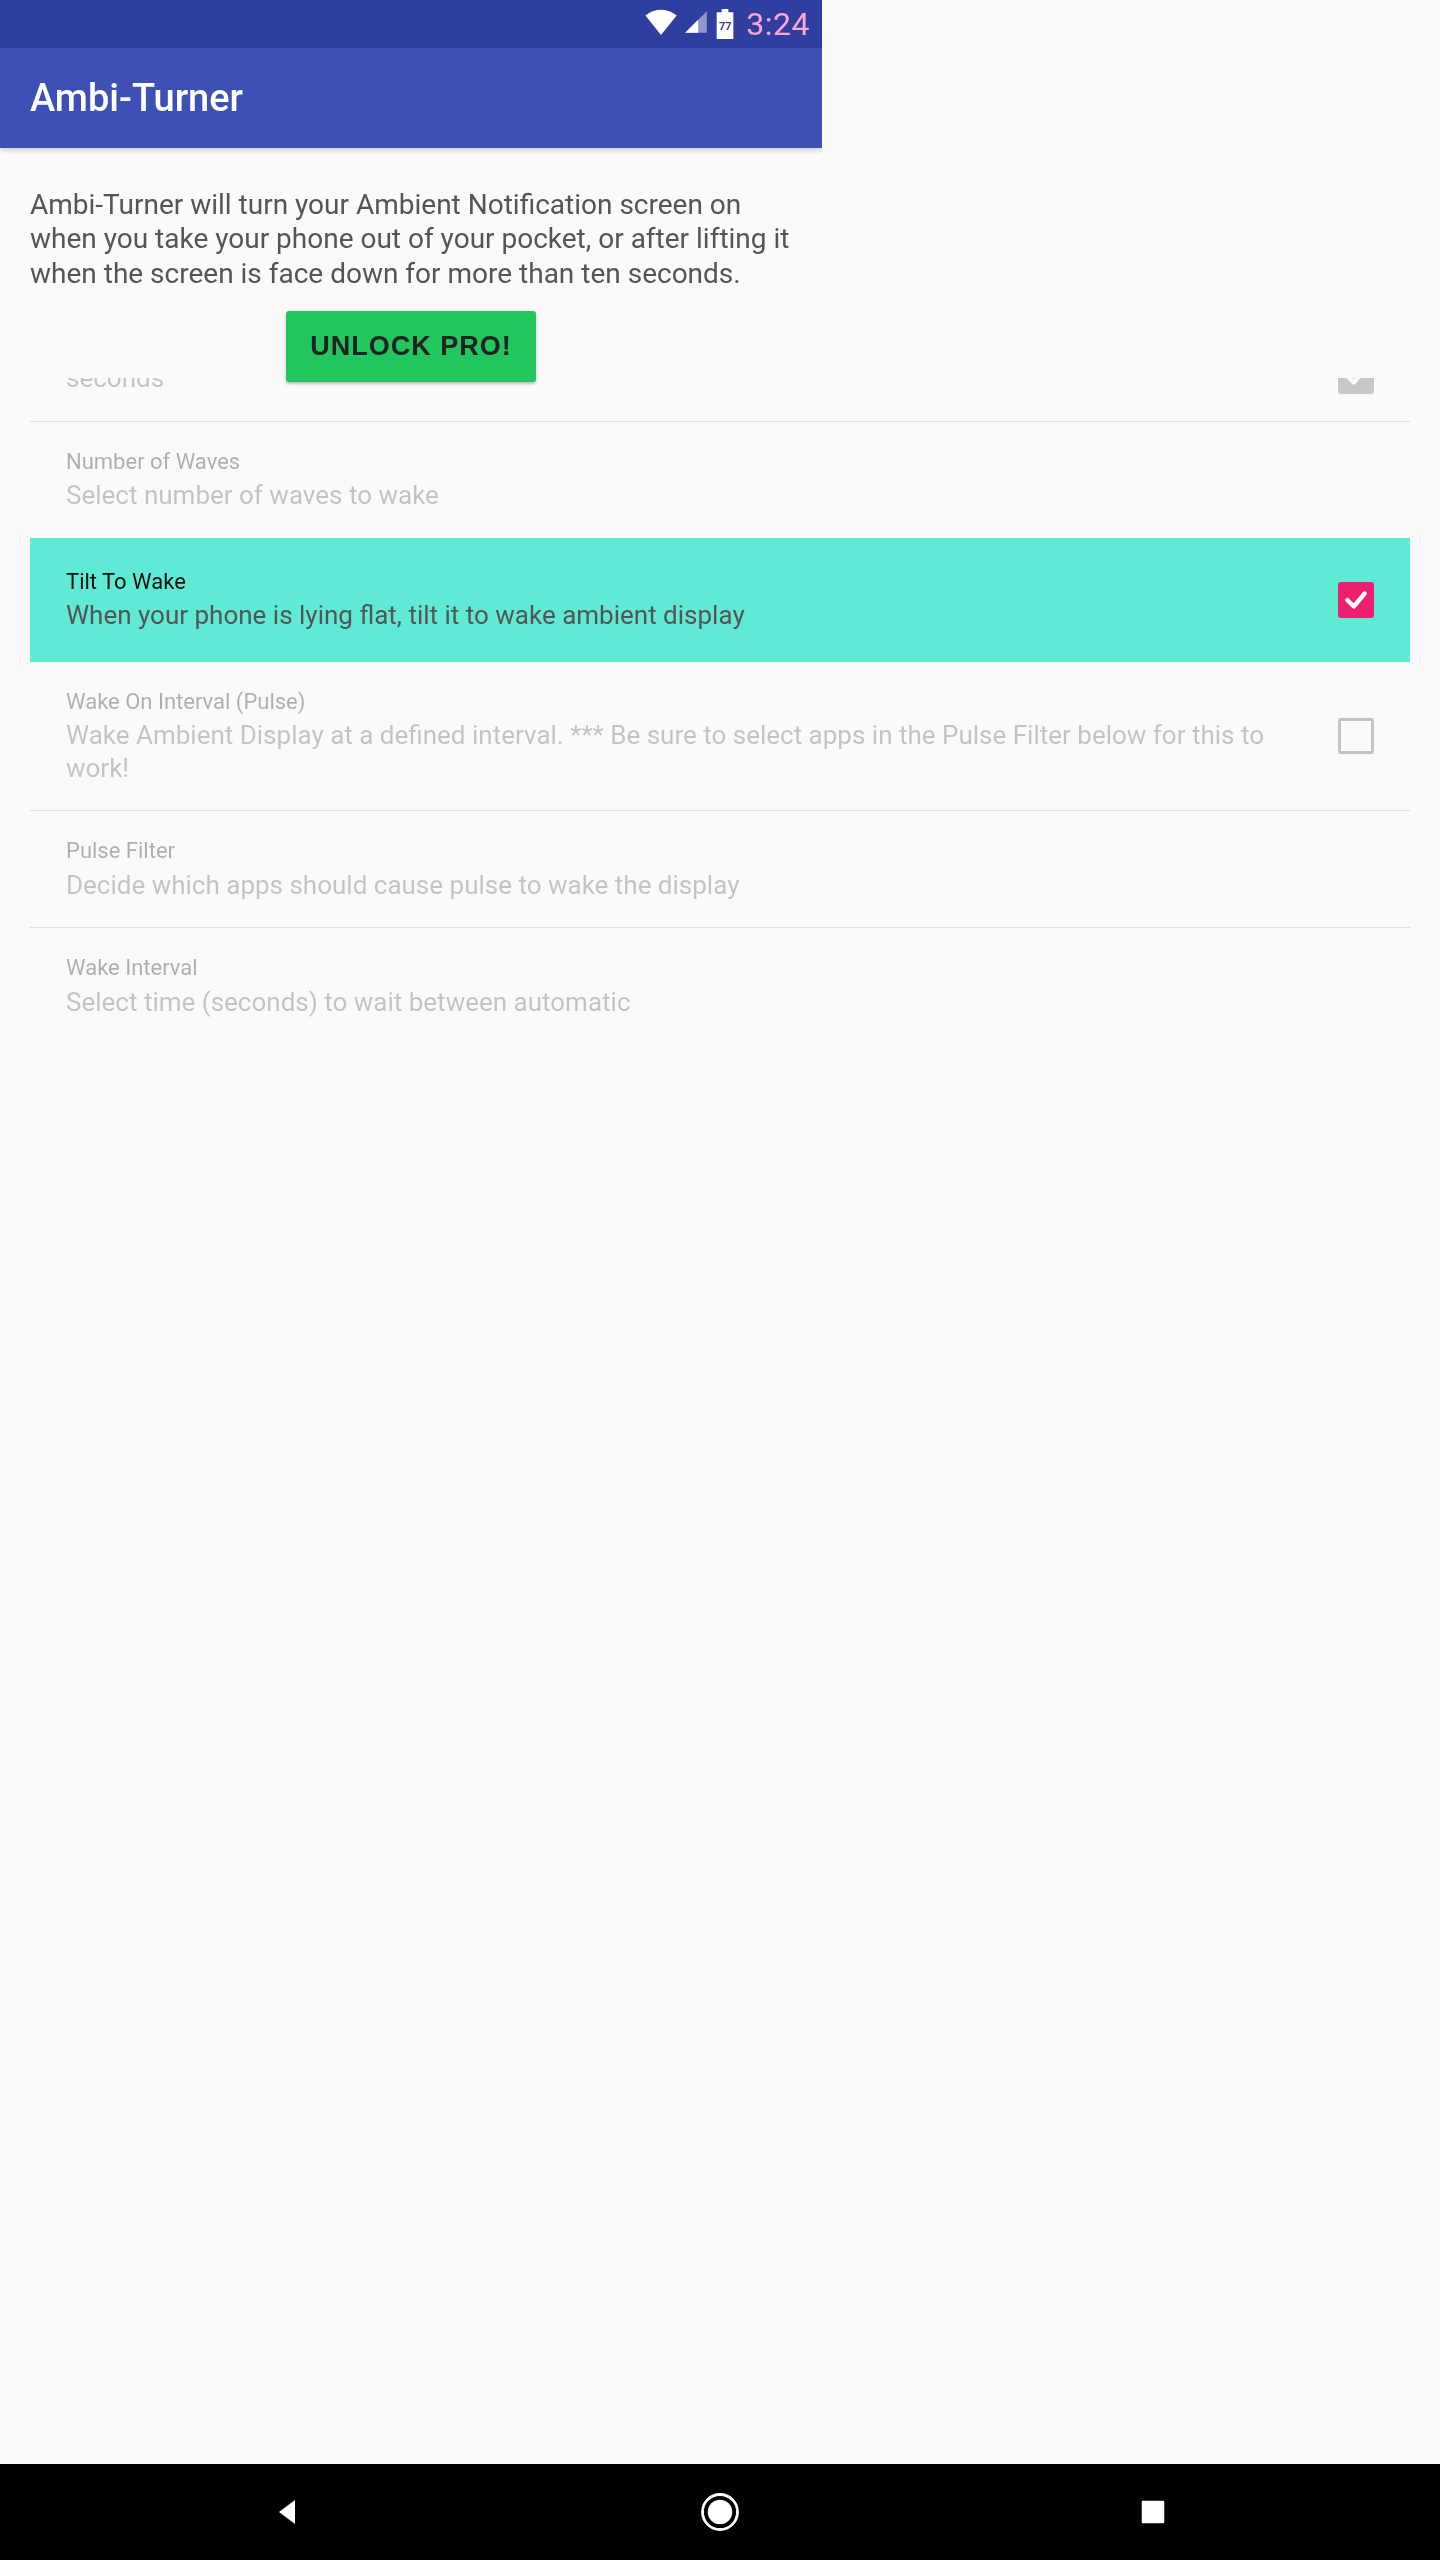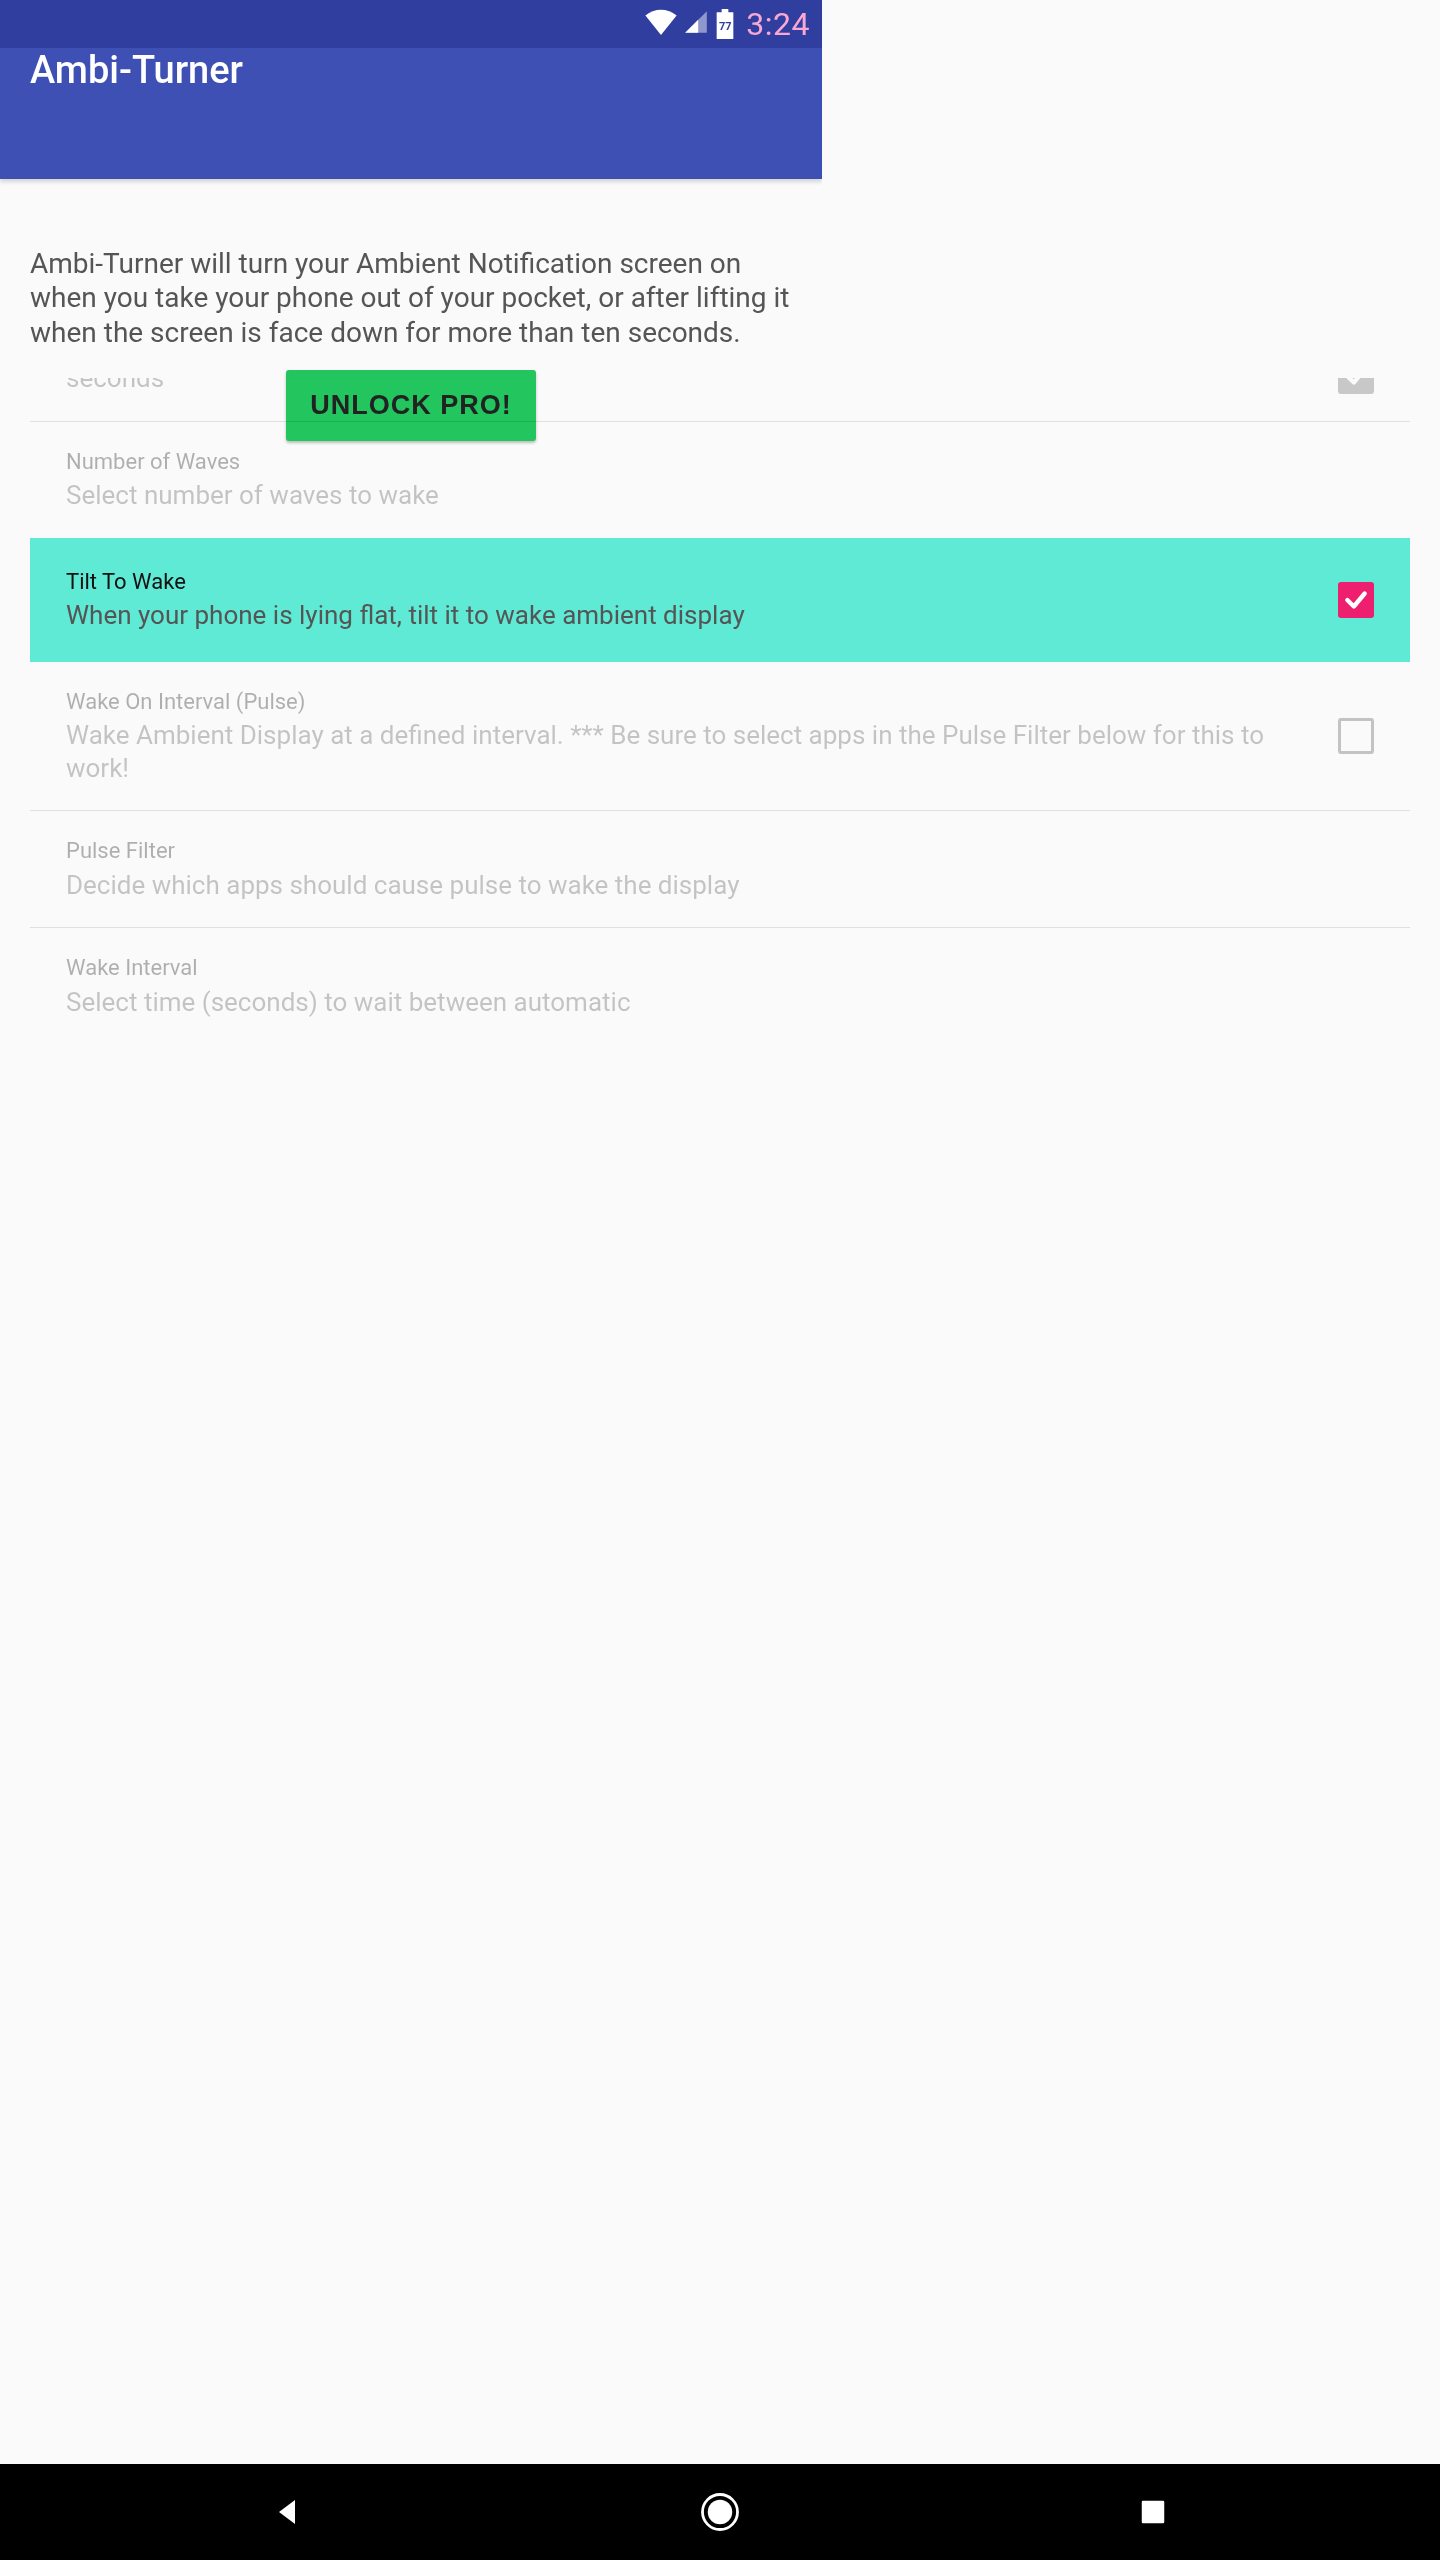--- a/index.html
+++ b/index.html
@@ -10,36 +10,35 @@
     background: #303e9f;
     display: flex;
     justify-content: flex-end;
     align-items: center;
     padding-right: 12px;
     gap: 5px;
   }
   .status-bar .clock { color: #f9a8d4; font-size: 32px; letter-spacing: 0.5px; margin-left: 6px; }
 
   .app-bar {
-    height: 131px;
+    height: 100px;
     background: #3e50b4;
     display: flex;
-    align-items: flex-start;
+    align-items: center;
     padding-left: 30px;
     box-shadow: 0 3px 4px rgba(0,0,0,0.15);
     position: relative; z-index: 2;
   }
   .app-bar-title { color: #fff; font-size: 38px; font-weight: 500; }
 
   .intro {
     padding: 40px 30px 0 30px;
     color: #555;
     font-size: 28px;
     line-height: 1.23;
-    margin-top: 28px;
   }
 
   .unlock-wrap { display: flex; justify-content: center; margin-top: 20px; }
   .unlock-btn {
     background: #22c55e;
     border: none;
     font-size: 27px;
     font-weight: 600;
     letter-spacing: 1px;
     color: #222;

